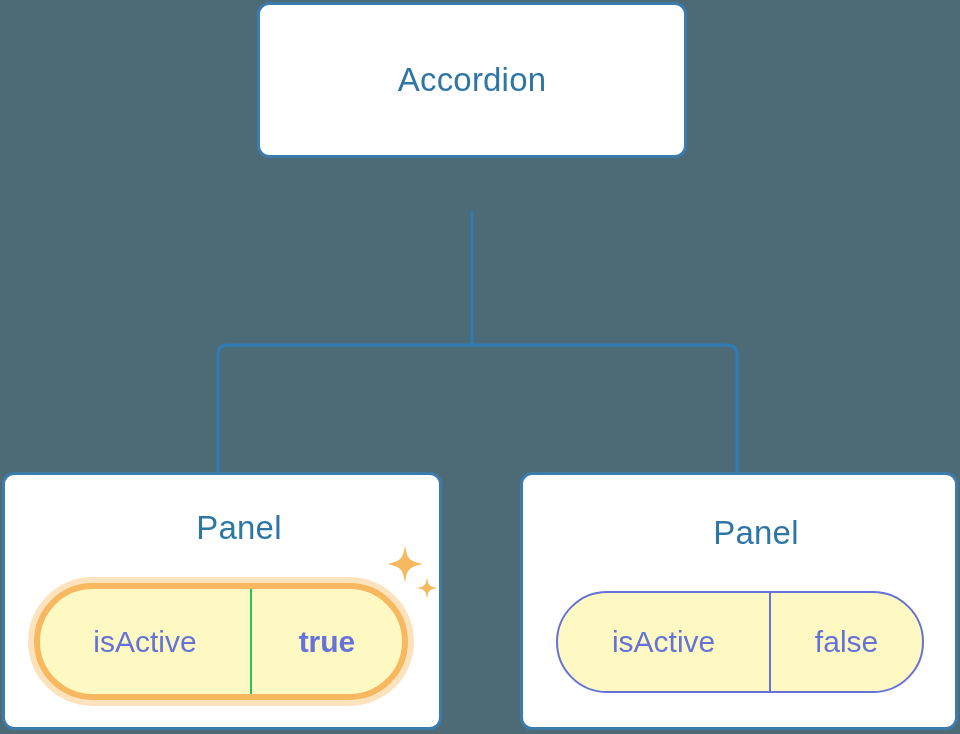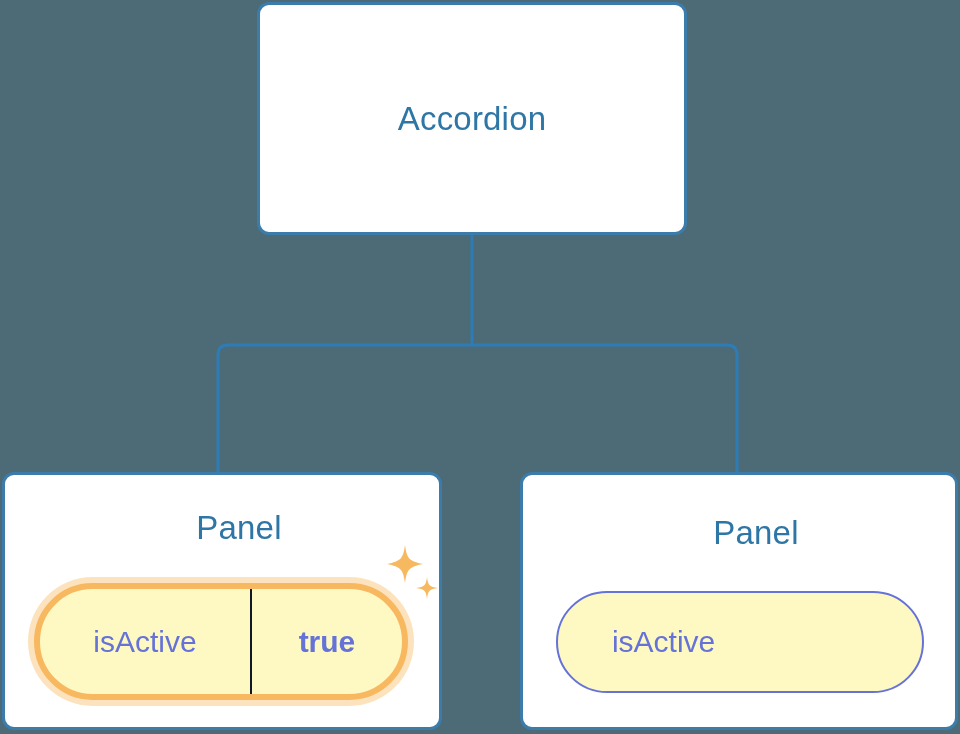--- a/index.html
+++ b/index.html
@@ -46,21 +46,21 @@
     text-align: center;
     letter-spacing: 0.2px;
     white-space: nowrap;
   }
 
   
   #node-accordion {
     left: 257px;
     top: 2px;
     width: 430px;
-    height: 233px;
+    height: 156px;
     display: flex;
     align-items: center;
     justify-content: center;
   }
 
   
   #node-panel-1 {
     left: 2px;
     top: 472px;
     width: 440px;
@@ -116,21 +116,21 @@
     border-left: 2px solid #6572d8;
     font-weight: 400;
   }
 
   
   .pill.highlight {
     border: 6px solid #f8b85f;
     box-shadow: 0 0 0 6px #fce3bd;
   }
   .pill.highlight .pill-cell.value {
-    border-left: 2px solid #0f172a;
+    border-left: 2px solid #22c55e;
   }
 
   #pill-panel-1 {
     left: 34px;
     top: 583px;
     width: 374px;
     height: 117px;
     z-index: 3;
   }
   #pill-panel-1 .pill { width: 100%; height: 100%; }
@@ -193,16 +193,17 @@
     <path d="M 41 34 C 42.2 42.6 43.4 43.8 52 45 C 43.4 46.2 42.2 47.4 41 56 C 39.8 47.4 38.6 46.2 30 45 C 38.6 43.8 39.8 42.6 41 34 Z" fill="#f7b95f"></path>
   </svg>
 
   <div class="node-card" id="node-panel-2">
     <div class="node-title panel-title">Panel</div>
   </div>
 
   <div class="pill-wrap" id="pill-panel-2">
     <div class="pill plain">
       <div class="pill-cell key">isActive</div>
+      <div class="pill-cell value">false</div>
     </div>
   </div>
 
 </div>
 
 </body></html>

